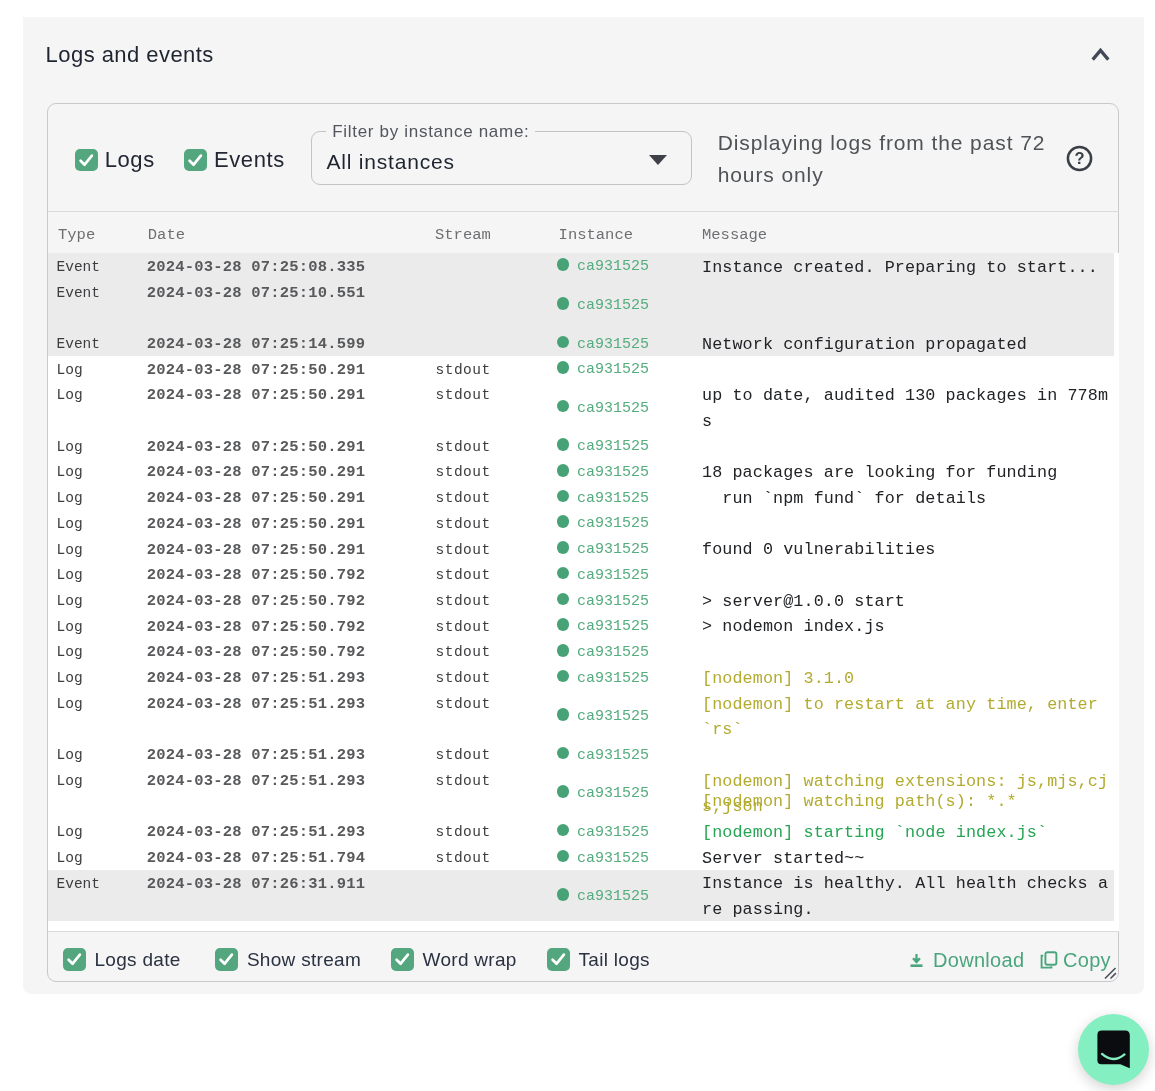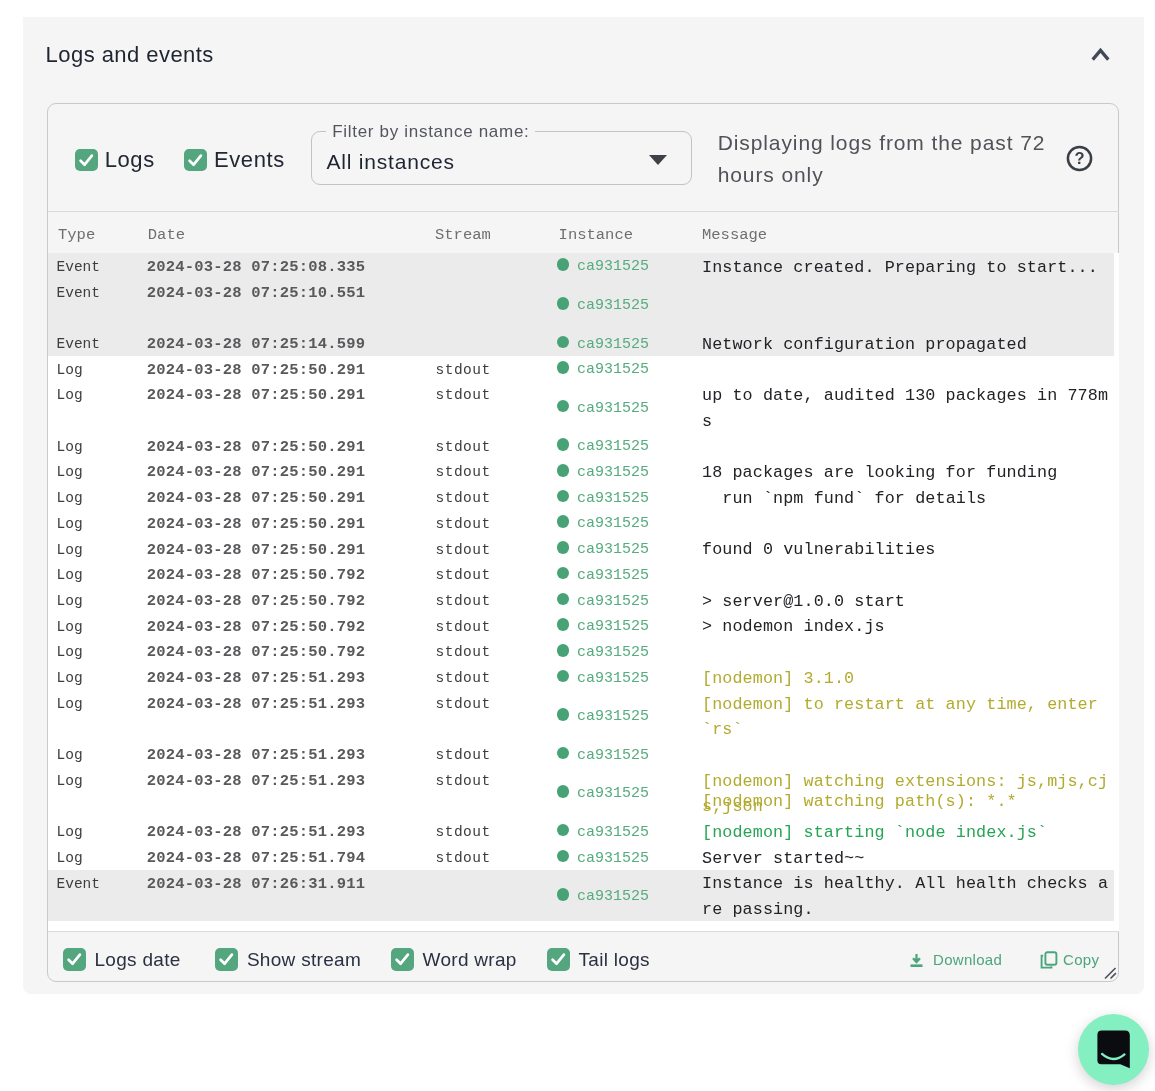--- a/index.html
+++ b/index.html
@@ -22,21 +22,21 @@
 .row { position:absolute; left:47.8px; width:1065.8px; }
 .row > div { position:absolute; top:0; }
 .ct { font-family:"Liberation Mono",monospace; font-size:14.5px; color:#3c3d3f; line-height:25.7px; top:1.6px !important; }
 .cd { font-family:"Liberation Mono",monospace; font-size:15.5px; color:#58595b; line-height:25.7px; letter-spacing:0.2px; top:1.6px !important;font-weight:bold; }
 .cs { font-family:"Liberation Mono",monospace; font-size:14.5px; color:#3c3d3f; line-height:25.7px; letter-spacing:0.5px; top:1.6px !important; }
 .ci { left:508.8px; top:calc(50% + 1.3px) !important; transform:translateY(-50%); height:18px; display:flex; align-items:flex-start; }
 .dot { width:12.6px; height:12.6px; border-radius:50%; background:#47a376; display:inline-block; }
 .iid { font-family:"Liberation Mono",monospace; font-size:15px; color:#55ac7d; margin-left:7.7px; }
 .cm { left:654.2px; top:1.4px !important; width:409px; letter-spacing:0.1px; font-family:"Liberation Mono",monospace; font-size:16.75px; color:#222326; line-height:25.7px; word-break:break-all; white-space:pre-wrap; }
 .row .ct, .row .cd, .row .cs { top:0; }
-.glink { position:absolute; font-size:15px; color:#4ba57c; letter-spacing:0.3px; line-height:24px; }
+.glink { position:absolute; font-size:20px; color:#4ba57c; letter-spacing:0.3px; line-height:24px; }
 .bubble { position:absolute; left:1077.5px; top:1013.5px; width:71px; height:71px; border-radius:50%; background:#84efc1; box-shadow:0 4px 14px rgba(0,0,0,0.18); }
 </style></head>
 <body>
 <div class="panel"></div>
 <div class="title">Logs and events</div>
 <svg class="chev" width="21" height="16" style="top:47.3px" viewBox="0 0 21 16">
     <polyline points="2.7,12.6 10.5,3.4 18.3,12.6" fill="none" stroke="#434856" stroke-width="3.3" stroke-linejoin="miter"></polyline>
   </svg>
 <div class="card"></div>
 <div class="whitebody"></div>

